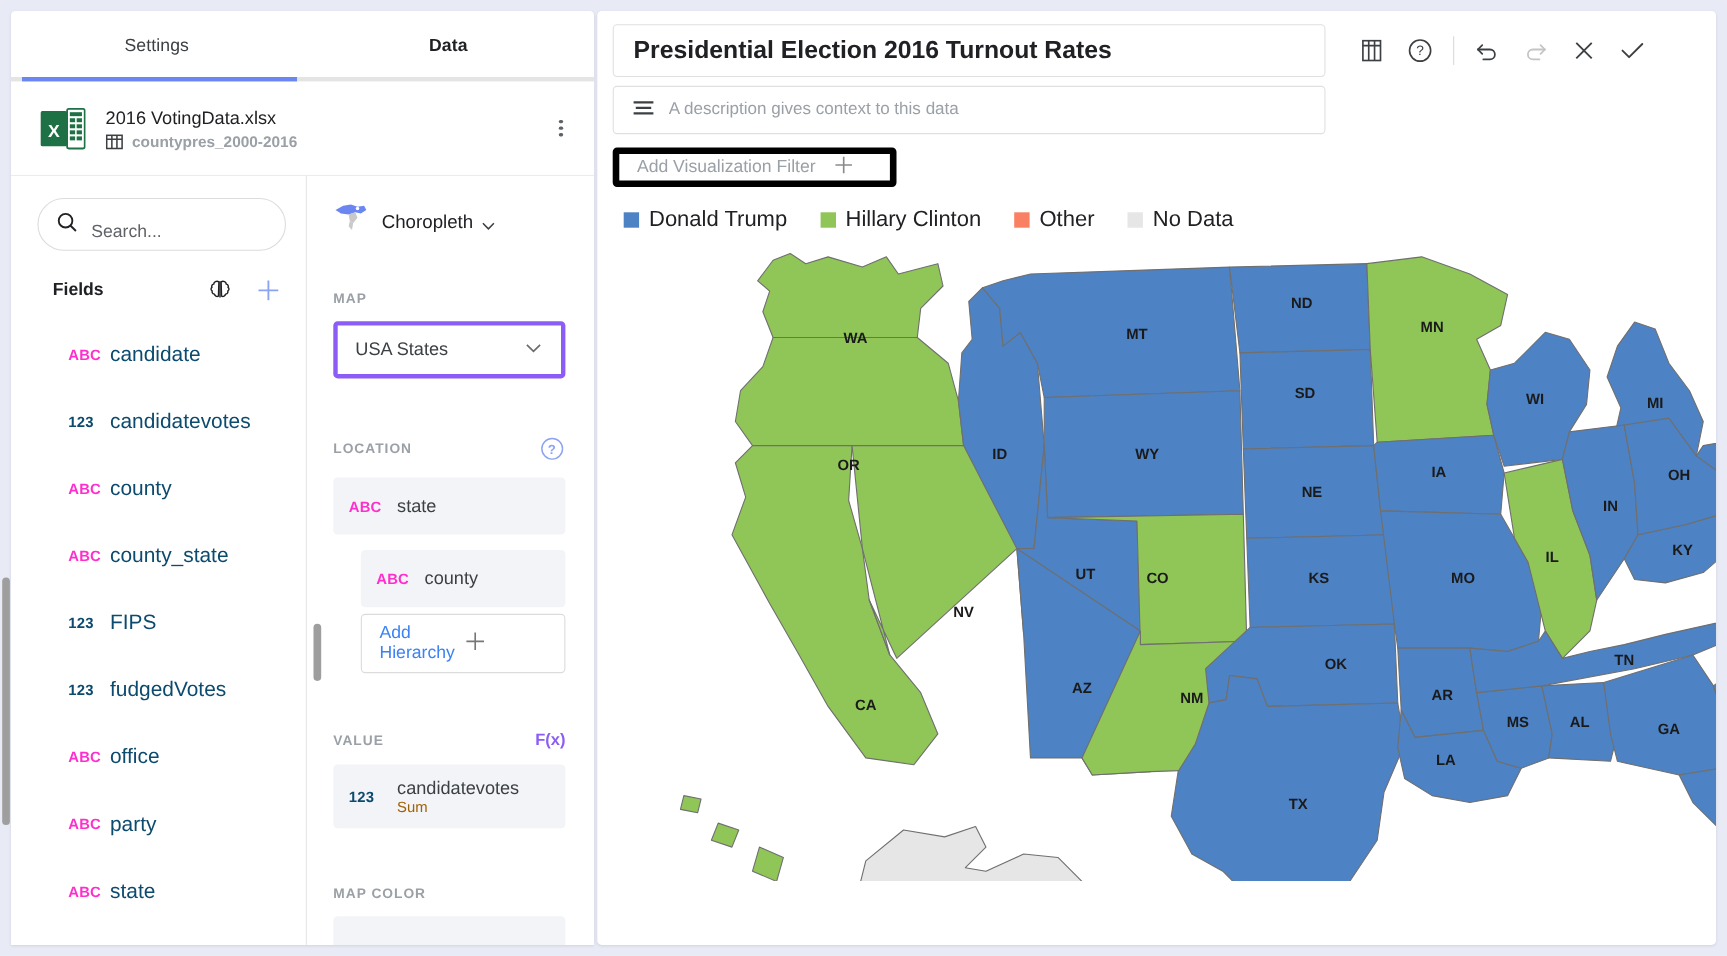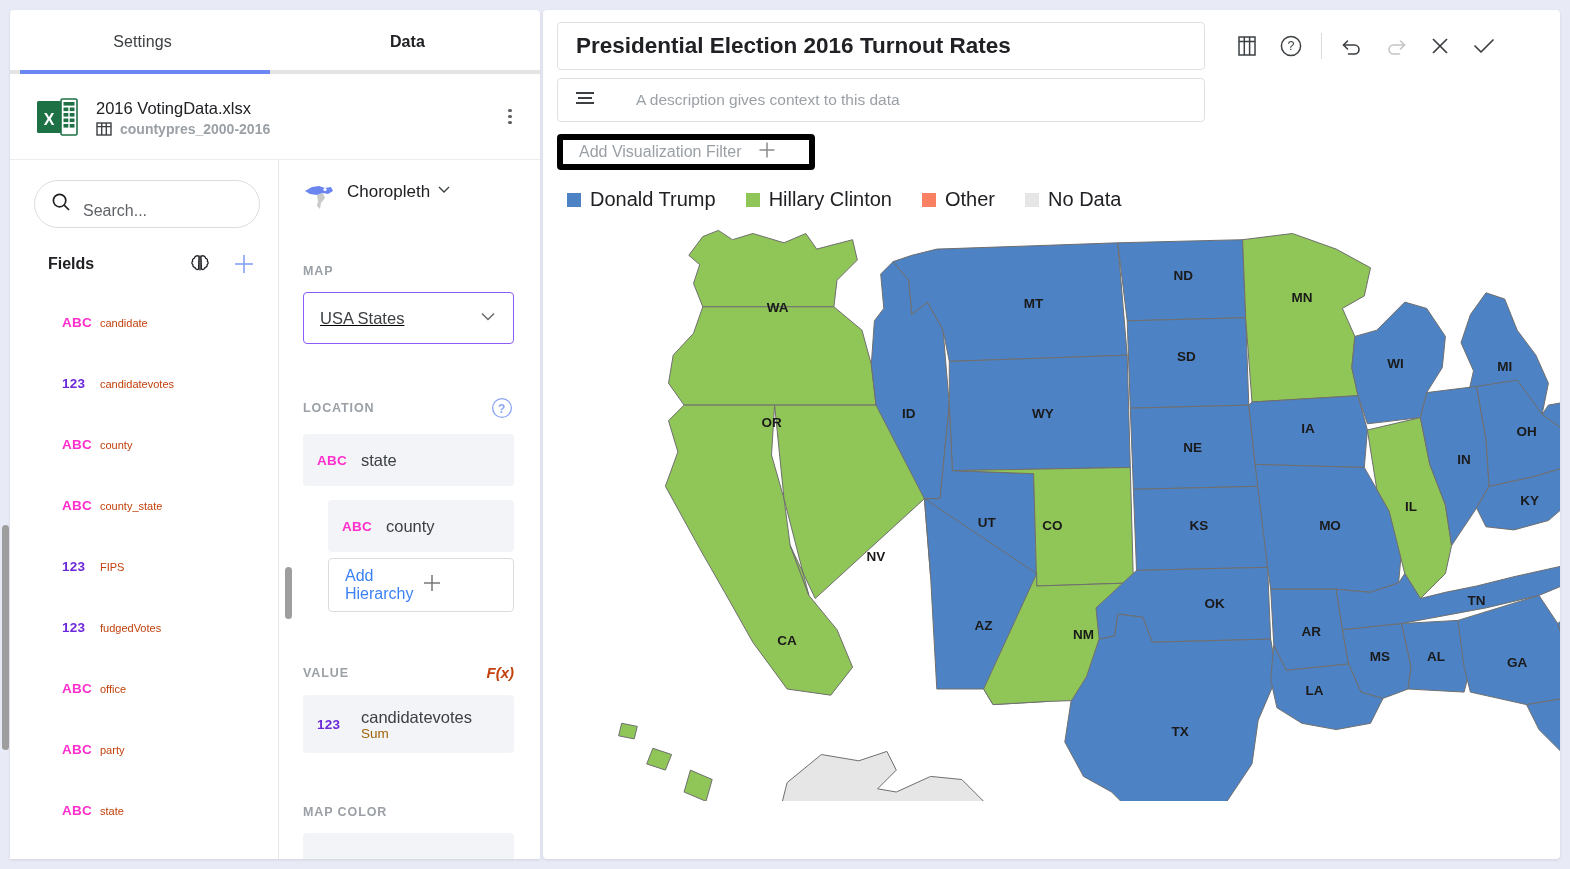--- a/index.html
+++ b/index.html
@@ -72,41 +72,41 @@
   .brain-btn { width: 28px; height: 28px; margin-right: 16px; cursor: pointer;
                display:flex; align-items:center; justify-content:center;}
   .plus-btn { width: 28px; height: 28px; cursor: pointer; display:flex; align-items:center; justify-content:center;}
 
   .field-list { margin-top: 14px; }
   .field-item {
     display: flex; align-items: center; height: 61px; padding-left: 52px; cursor: pointer;
   }
   .ftype { font-size: 13.5px; font-weight: bold; width: 38px; flex: none; letter-spacing: .2px;}
   .ftype.abc { color: #ff2ecc; }
-  .ftype.num { color: #6d28d9; }
-  .fname { font-size: 11px; color: #c2410c; }
+  .ftype.num { color: #0c4a6e; }
+  .fname { font-size: 19px; color: #0c4a6e; }
 
   .divider-v { width: 1px; background: #e6e6e6; height: 699px; }
 
   
   .viz-col { flex: 1; padding: 0 26px 0 24px; position: relative; }
-  .viz-type { display: flex; align-items: flex-start; margin-top: 22px; cursor: pointer; }
+  .viz-type { display: flex; align-items: flex-end; margin-top: 22px; cursor: pointer; }
   .viz-type-icon { width: 34px; height: 30px; margin-right: 10px; flex:none; }
   .viz-type-label { font-size: 17px; color: #202124; }
   .chev { margin-left: 7px; display:inline-flex; }
 
   .section-label {
     font-size: 12.5px; font-weight: bold; color: #9aa0a6;
     letter-spacing: .9px; margin-top: 52px; display: flex; align-items: center;
   }
   .section-label .spacer { flex: 1; }
 
   .select-box {
-    margin-top: 14px; height: 52px; border: 1px solid #8b5cf6; border-radius: 4px;
-    display: flex; align-items: center; padding: 16px 16px; cursor: pointer; text-decoration: underline;
+    margin-top: 14px; height: 52px; border: 4px solid #8b5cf6; border-radius: 4px;
+    display: flex; align-items: center; padding: 16px 16px; cursor: pointer;
   }
   .select-value { flex: 1; font-size: 16.5px; color: #3c4043; }
 
   .chip {
     margin-top: 14px; height: 52px; background: #f3f4f8; border-radius: 4px;
     display: flex; align-items: center; padding: 0 14px; cursor: pointer;
   }
   .chip.indent { margin-left: 25px; }
   .chip .ftype { width: 44px; }
   .chip-name { font-size: 16.5px; color: #3c4043; }
@@ -114,21 +114,21 @@
   .chip-sub { font-size: 13.5px; color: #a16207; margin-top: -1px; }
   .chip-tall { height: 58px; }
 
   .add-hier {
     margin-top: 6px; margin-left: 25px; height: 54px;
     border: 1px solid #dcdcdc; border-radius: 4px;
     display: flex; align-items: center; padding: 0 16px; cursor: pointer;
   }
   .add-hier span { flex: 1; font-size: 16px; color: #3b82f6; }
 
-  .fx { font-size: 15px; font-weight: bold; color: #c2410c; letter-spacing: 0; cursor: pointer; font-style: italic; }
+  .fx { font-size: 15px; font-weight: bold; color: #8b5cf6; letter-spacing: 0; cursor: pointer; }
   .help-circle { cursor: pointer; display:inline-flex; }
 
   .map-color-stub {
     margin-top: 14px; height: 52px; background: #f3f4f8; border-radius: 4px;
   }
 
   
   .scroll-left {
     position: absolute; left: 2px; top: 525px; width: 7px; height: 225px;
     background: #9e9e9e; border-radius: 4px; cursor: pointer;
@@ -148,21 +148,21 @@
   }
   .title-row { display: flex; align-items: flex-start; padding: 12px 14px 0 14px; }
   .title-fields { width: 648px; flex: none; }
   .title-input {
     height: 48px; border: 1px solid #e0e0e0; border-radius: 4px;
     display: flex; align-items: center; padding: 0 18px; cursor: text;
   }
   .title-input span { font-size: 22.5px; font-weight: bold; color: #202124; }
   .desc-input {
     margin-top: 8px; height: 44px; border: 1px solid #e0e0e0; border-radius: 4px;
-    display: flex; align-items: center; padding: 0 16px; cursor: text; gap: 28px;
+    display: flex; align-items: center; padding: 0 16px; cursor: text;
   }
   .desc-icon { margin-right: 12px; flex: none; }
   .desc-ph { font-size: 15.5px; color: #9aa0a6; }
 
   .toolbar { display: flex; align-items: center; height: 48px; margin-left: 20px; }
   .tb-btn { width: 44px; height: 44px; display: flex; align-items: center;
             justify-content: center; cursor: pointer; }
   .tb-sep { width: 1px; height: 26px; background: #dadada; margin: 0 8px; }
 
   .filter-row { padding: 12px 0 0 14px; }

